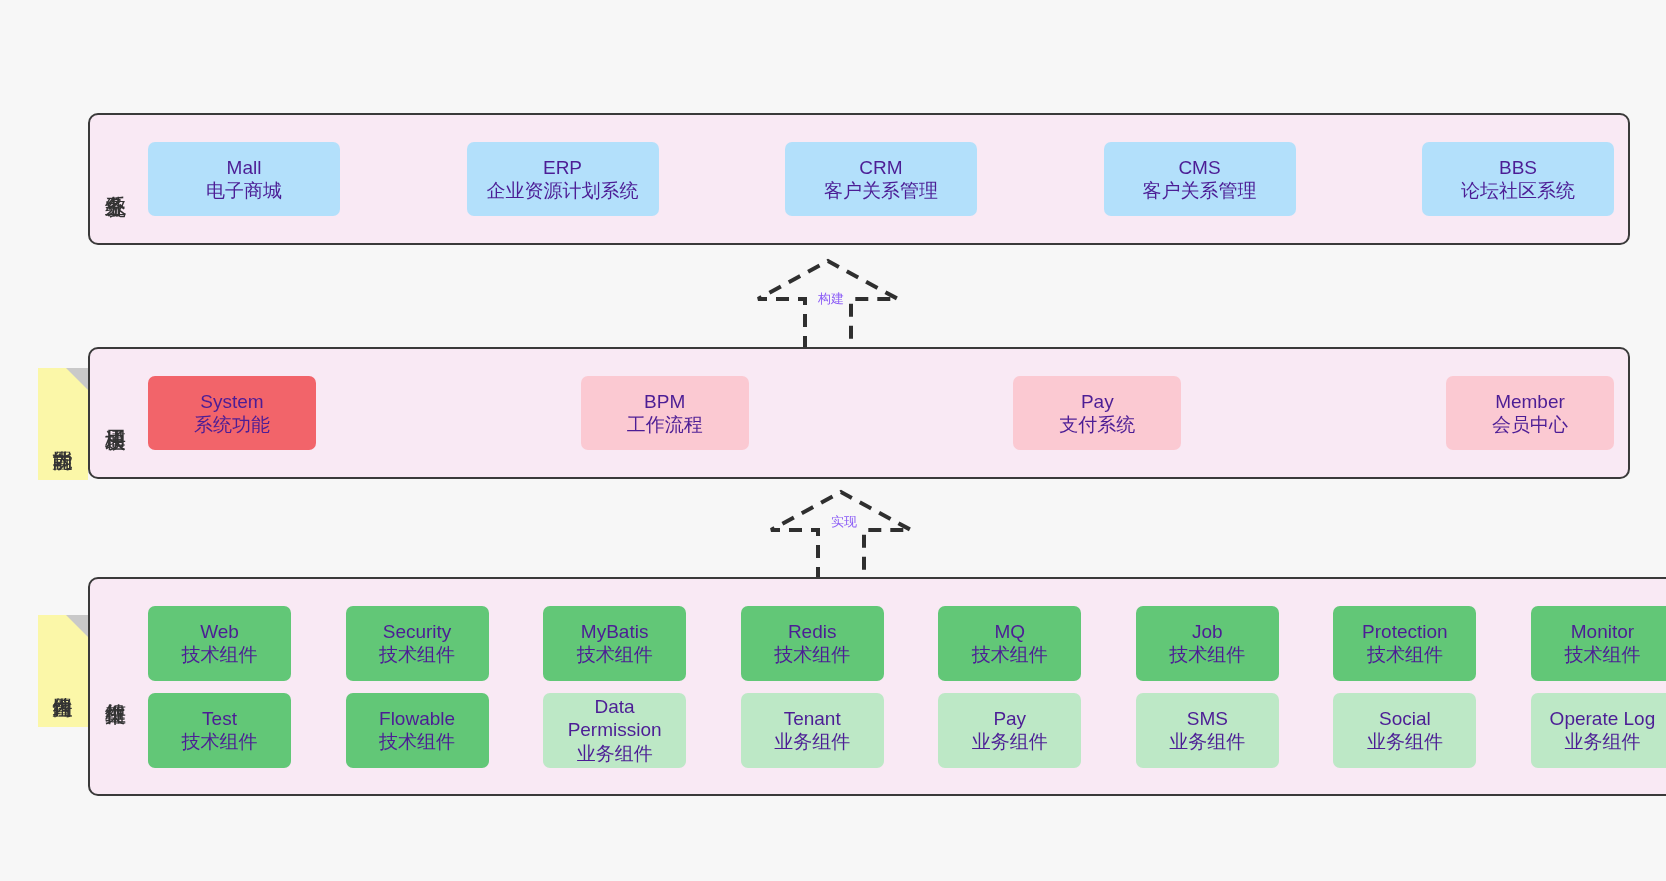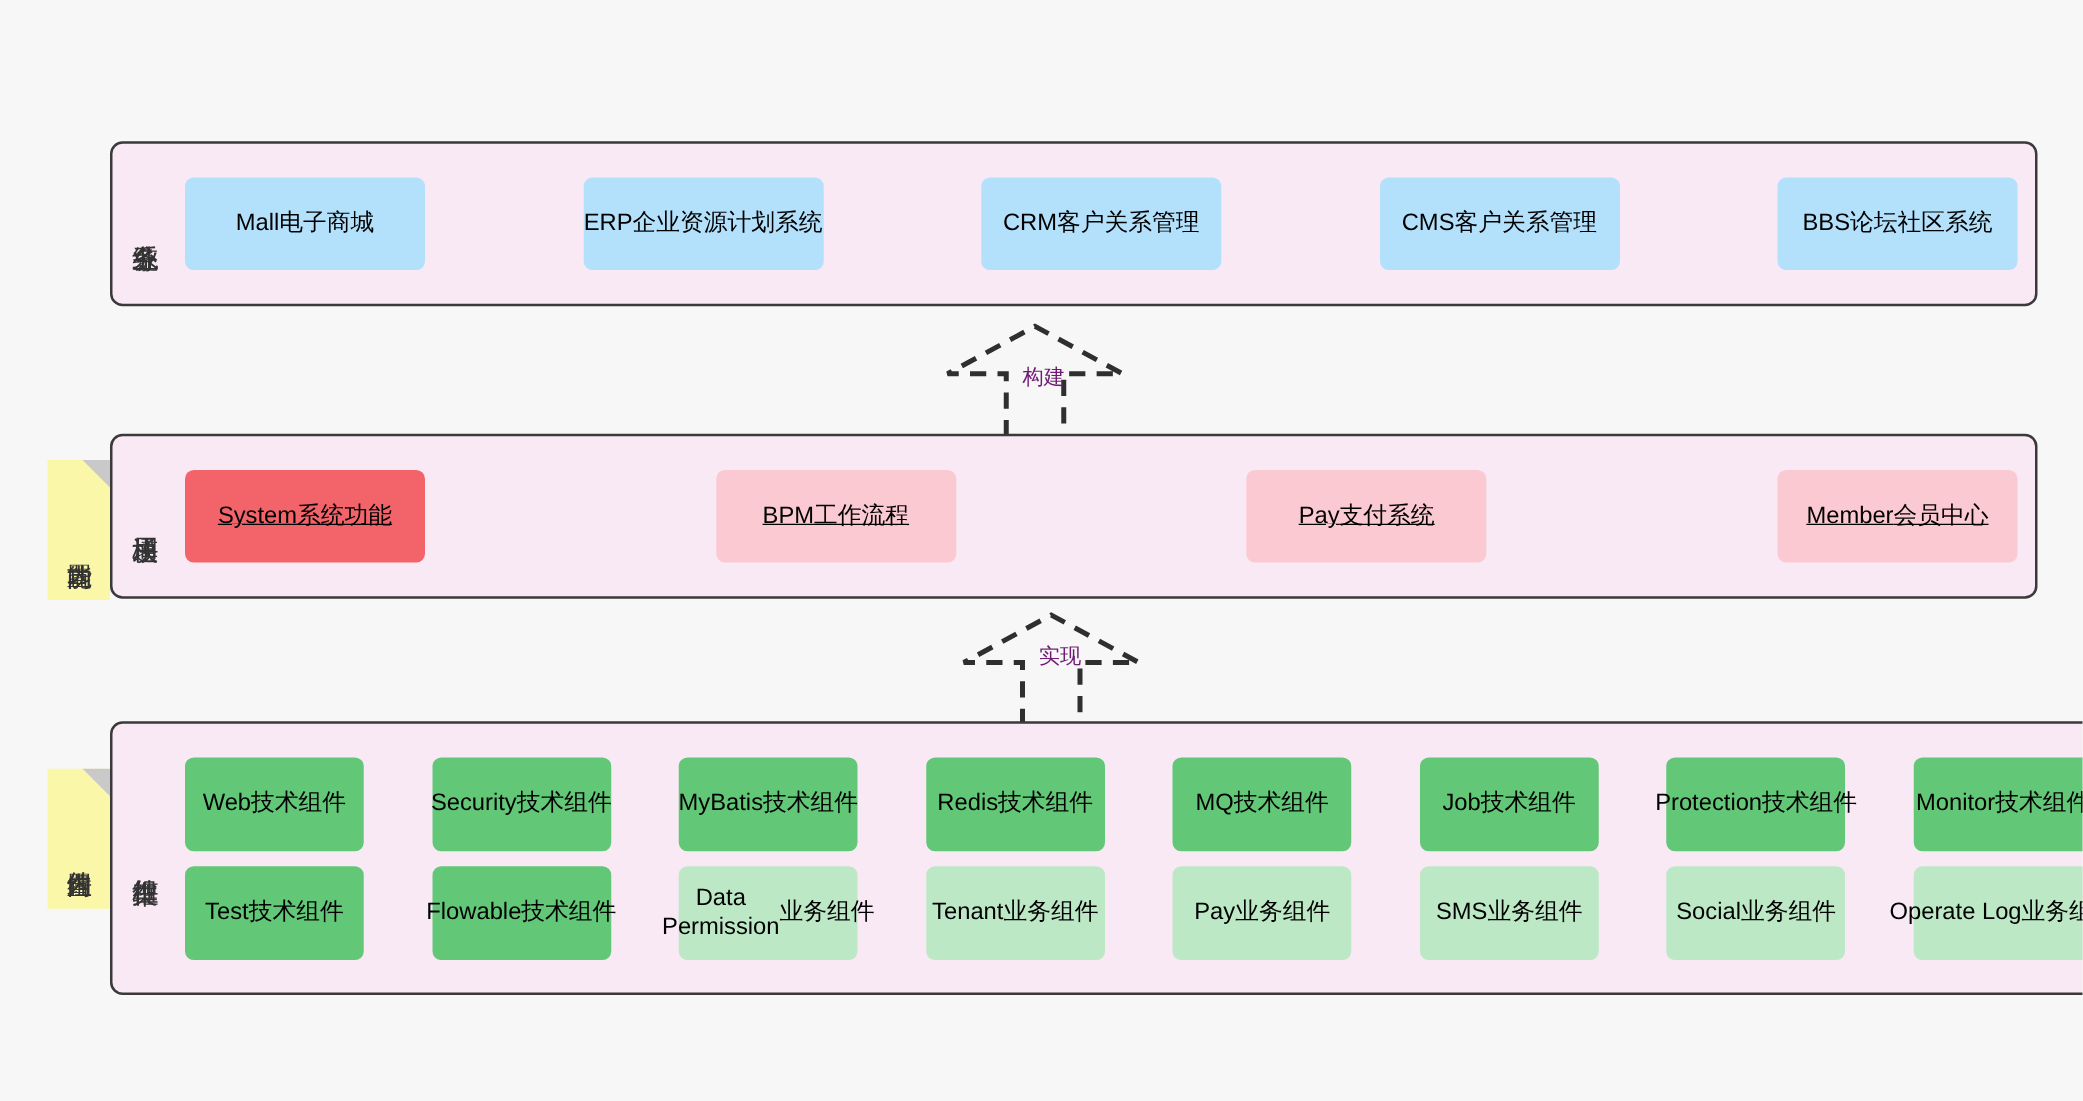--- a/index.html
+++ b/index.html
@@ -52,27 +52,27 @@
     align-items: center;
     padding: 0 10px 0 4px;
     gap: 0;
   }
 
   
   .tile {
     box-sizing: border-box;
     border-radius: 7px;
     display: flex;
-    flex-direction: row;
+    flex-direction: column;
     align-items: center;
     justify-content: center;
     text-align: center;
     font-size: 19px;
     line-height: 1.22;
-    color: #000000;
+    color: #4c1d95;
     padding: 20px 6px;
   }
   .tile .t-en { white-space: nowrap; }
   .tile .t-cn { white-space: nowrap; }
 
   
   #layer-business {
     left: 88px;
     top: 113px;
     width: 1542px;
@@ -95,23 +95,22 @@
     top: 347px;
     width: 1542px;
     height: 132px;
   }
   #layer-common .layer-body {
     justify-content: space-between;
     padding-right: 14px;
     padding-left: 8px;
   }
   #layer-common .tile {
-    width: 192px;
+    width: 168px;
     height: 74px;
-    text-decoration: underline;
   }
   .c-strong { background: #f2646a; }
   .c-soft   { background: #fbc9d2; }
 
   
   #layer-framework {
     left: 88px;
     top: 577px;
     width: 1602px;
     height: 219px;
@@ -166,22 +165,22 @@
   #note-features { left: 38px; top: 368px;  height: 112px; }
   #note-components { left: 38px; top: 615px; height: 112px; }
 
   
   .uml-arrow {
     position: absolute;
     pointer-events: none;
   }
   .uml-label {
     position: absolute;
-    font-size: 17px;
-    color: #701a75;
+    font-size: 13px;
+    color: #8b5cf6;
     white-space: nowrap;
   }
   #arrow-build   { left: 755px; top: 258px; }
   #label-build   { left: 818px; top: 290px; }
   #arrow-implement { left: 768px; top: 489px; }
   #label-implement { left: 831px; top: 513px; }
 </style>
 </head>
 <body>
 

